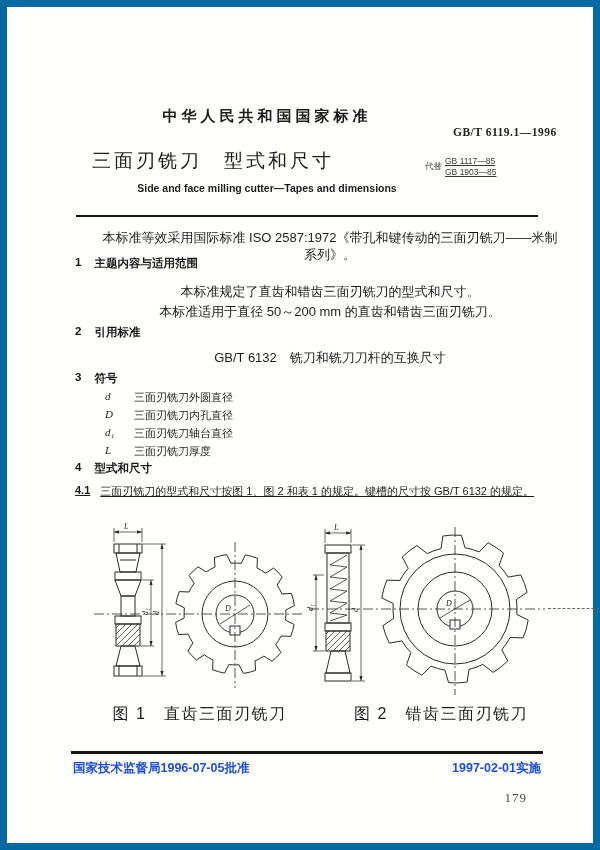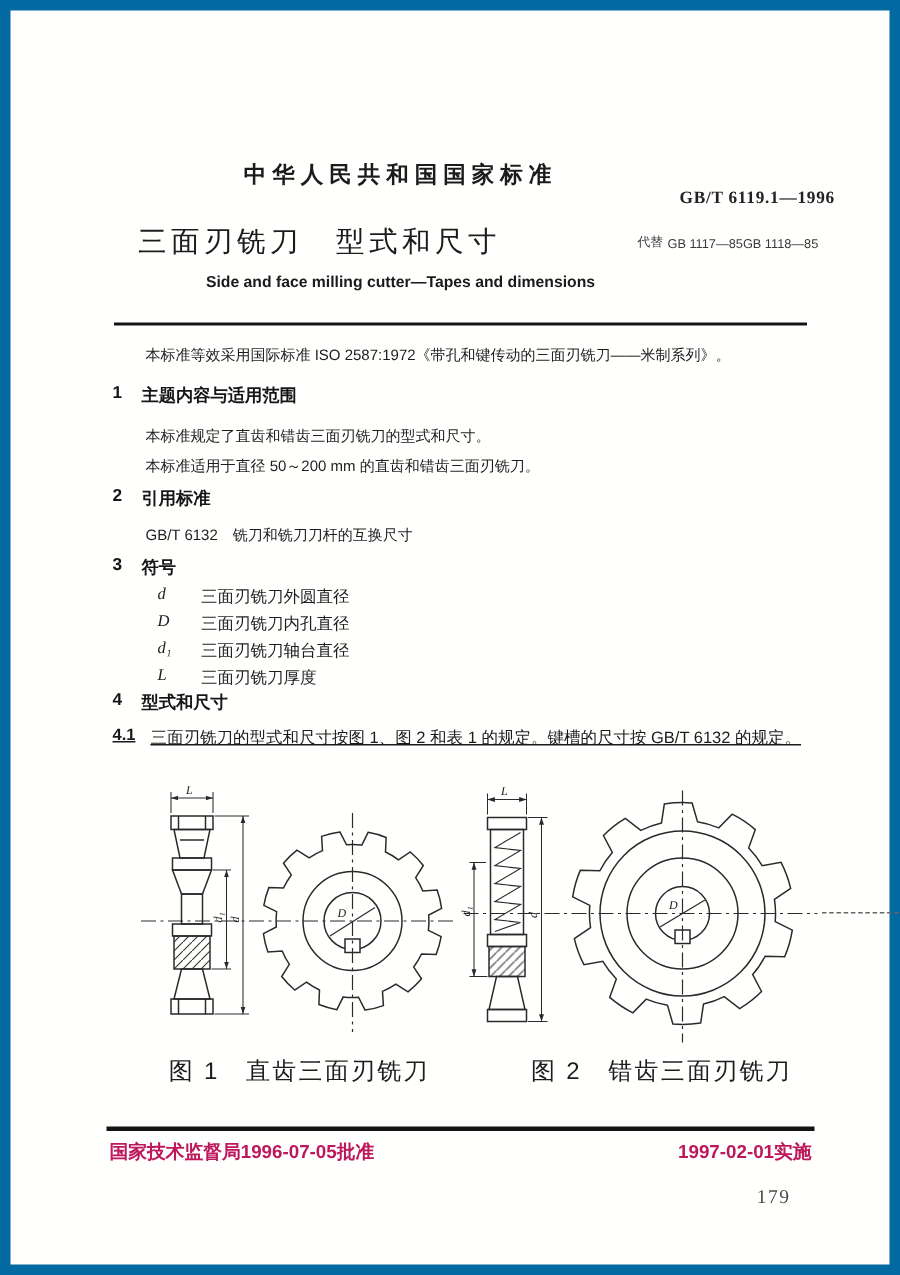--- a/index.html
+++ b/index.html
@@ -11,58 +11,58 @@
   .abs{position:absolute;}
   .serif{font-family:"Liberation Serif","DejaVu Serif",serif;}
 
   .topline{left:95px;top:100px;width:330px;text-align:center;
     font-size:15px;font-weight:bold;letter-spacing:4px;}
   .std-code{left:418px;top:119px;font-size:11.5px;font-weight:bold;
     font-family:"Liberation Serif","DejaVu Serif",serif;letter-spacing:.5px;color:#222;margin-left:28px;}
   .title-cn{left:85px;top:141px;width:350px;text-align:left;
     font-size:19px;font-weight:normal;letter-spacing:3px;}
   .replaces{left:418px;top:149px;font-size:8.5px;color:#3a3a3a;display:flex;align-items:center;gap:3px;}
-  .replaces .lines{display:flex;flex-direction:row;line-height:11px;}
+  .replaces .lines{display:flex;flex-direction:column;line-height:11px;text-decoration:underline;}
   .title-en{left:95px;top:175px;width:330px;text-align:center;font-size:10.5px;font-weight:bold;
     font-family:Liberation Sans, sans-serif;}
   .head-rule{left:69px;top:208px;width:462px;height:2px;background:#141414;}
 
-  .para{font-size:10px;line-height:17px;color:#1d1d1d;}
+  .para{font-size:13px;line-height:17px;color:#1d1d1d;text-align:center;}
   .indent{padding-left:22px;}
   .heading{font-size:11.5px;font-weight:bold;display:flex;gap:13px;color:#161616;}
   .sym-row{font-size:11px;display:flex;gap:15px;padding-left:30px;color:#1d1d1d;}
   .sym{font-style:italic;font-family:"Liberation Serif","DejaVu Serif",serif;min-width:14px;}
   .clause{font-size:11px;display:flex;gap:10px;text-decoration:underline;}
   .clause .cnum{font-weight:bold;}
 
   .figcap{font-size:16px;letter-spacing:1.5px;text-align:center;color:#1d1d1d;}
 
   .foot-rule{left:64px;top:744px;width:472px;height:2.5px;background:#141414;}
   .foot-row{left:66px;top:753px;width:468px;display:flex;justify-content:space-between;
-    font-size:12.5px;font-weight:bold;color:#be185d;}
+    font-size:12.5px;font-weight:bold;color:#1d4ed8;}
   .page-num{right:66px;top:783px;font-size:13px;color:#4a4a4a;
     font-family:Liberation Serif, serif;letter-spacing:1px;}
 
   .centerline-ext{left:541px;top:601px;width:56px;border-top:1px dashed #666;height:0;}
 
   svg text{font-family:"Liberation Serif","DejaVu Serif",serif;font-style:italic;font-size:8px;fill:#222;}
 </style>
 </head>
 <body>
 
 <div class="page">
 
   <div class="abs topline">中华人民共和国国家标准</div>
   <div class="abs std-code">GB/T 6119.1—1996</div>
   <div class="abs title-cn">三面刃铣刀　型式和尺寸</div>
   <div class="abs replaces">
     <span>代替</span>
     <span class="lines">
       <span>GB 1117—85</span>
-      <span>GB 1118—85</span>
+      <span>GB 1903—85</span>
     </span>
   </div>
   <div class="abs title-en serif">Side and face milling cutter—Tapes and dimensions</div>
   <div class="abs head-rule"></div>
 
   <div class="abs para indent" style="left:68px;top:222px;width:466px;">本标准等效采用国际标准 ISO 2587:1972《带孔和键传动的三面刃铣刀——米制系列》。</div>
 
   <div class="abs heading" style="left:68px;top:249px;">
     <span>1</span>
     <span>主题内容与适用范围</span>

